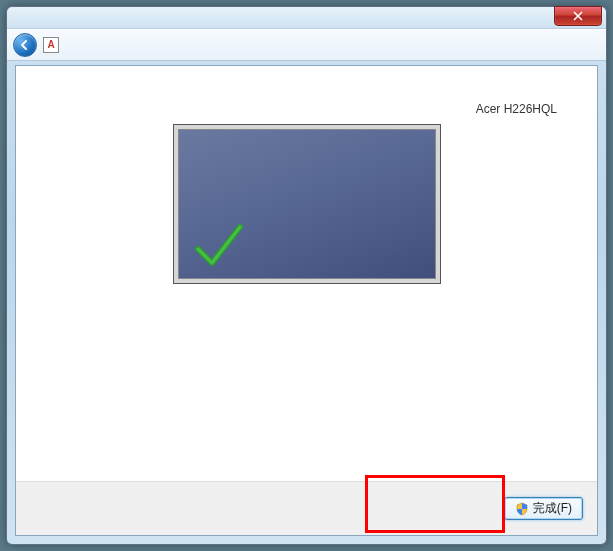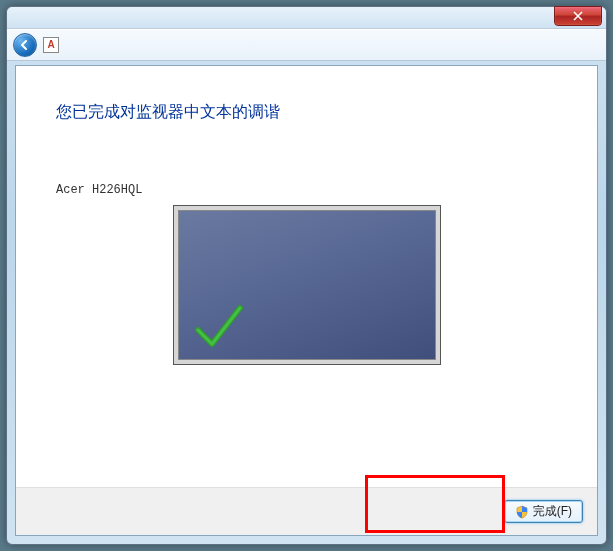--- a/index.html
+++ b/index.html
@@ -83,43 +83,42 @@
     flex: 1;
     padding: 36px 40px 0 40px;
     position: relative;
   }
   .heading {
     color: #003399;
     font-size: 16px;
     margin-bottom: 60px;
   }
   .monitor-wrap {
-    text-align: left;
-    font-family: Liberation Mono, monospace;
+    text-align: right;
   }
   .monitor-label {
     font-size: 12px;
     color: #333;
     margin-bottom: 8px;
   }
   .monitor {
     width: 268px; height: 160px;
     margin: 0 auto;
     border: 1px solid #555;
     box-shadow: inset 0 0 0 4px #d6d6d6, inset 0 0 0 5px #888;
     background: linear-gradient(160deg, #6b7aa0 0%, #5a6a96 40%, #3f4d7a 100%);
     position: relative;
   }
   .checkmark {
     position: absolute;
     left: 18px; bottom: 10px;
     width: 54px; height: 54px;
   }
   .footer {
-    height: 48px;
+    height: 54px;
     border-top: 1px solid #dfdfdf;
     background: #f0f0f0;
     display: flex;
     align-items: center;
     justify-content: flex-end;
     padding: 0 14px;
     gap: 8px;
     position: relative;
   }
   .highlight-box {
@@ -174,21 +173,20 @@
         <path d="M7 2 L3 6 L7 10" stroke="#fff" stroke-width="2" fill="none" stroke-linecap="round" stroke-linejoin="round"></path>
       </svg>
     </div>
     <div class="app-icon">
       <span>A</span>
     </div>
   </div>
 
   <div class="client">
     <div class="content">
-      <div class="heading">您已完成对监视器中文本的调谐</div>
       <div class="monitor-wrap">
         <div class="monitor-label">Acer H226HQL</div>
         <div class="monitor">
           <svg class="checkmark" viewBox="0 0 54 54">
             <path d="M6 30 L20 44 L48 8" stroke="#2e9c2e" stroke-width="6" fill="none" stroke-linecap="round" stroke-linejoin="round"></path>
             <path d="M6 30 L20 44 L48 8" stroke="#45c045" stroke-width="3" fill="none" stroke-linecap="round" stroke-linejoin="round"></path>
           </svg>
         </div>
       </div>
     </div>

